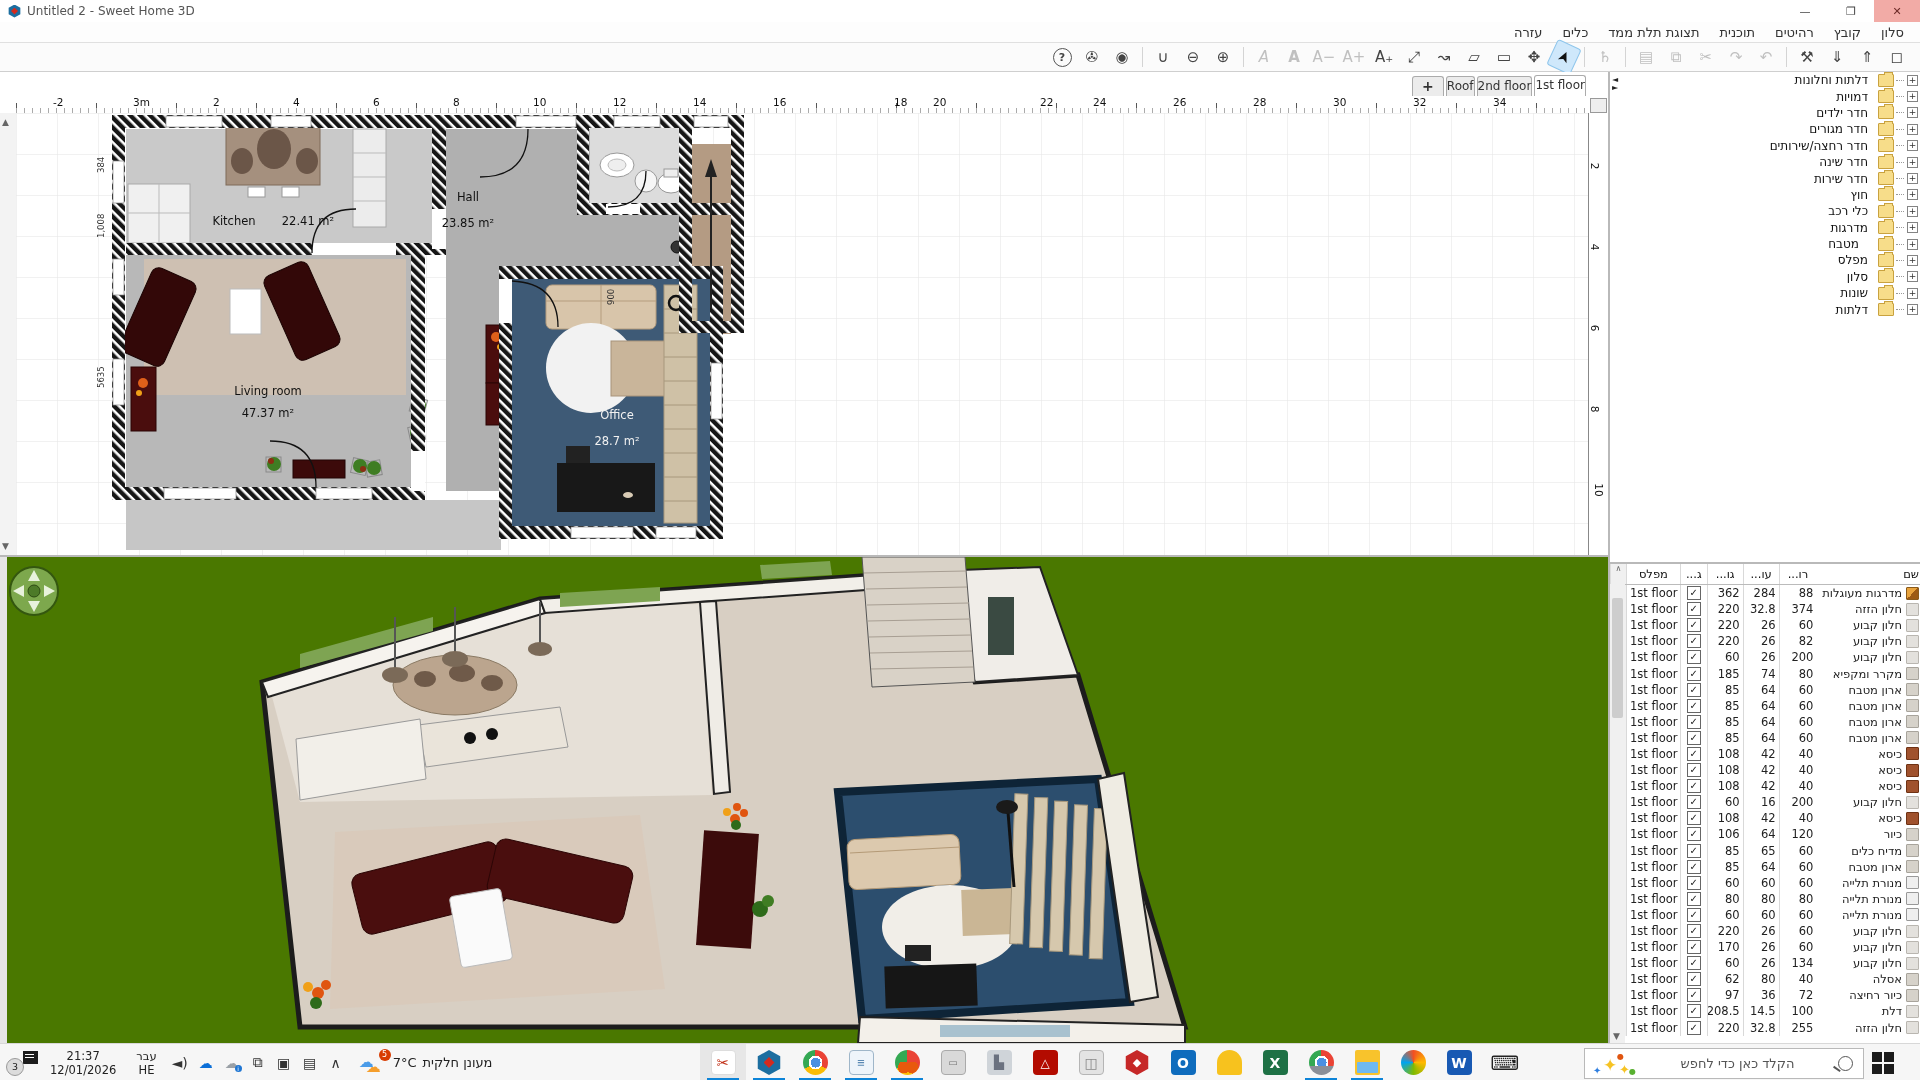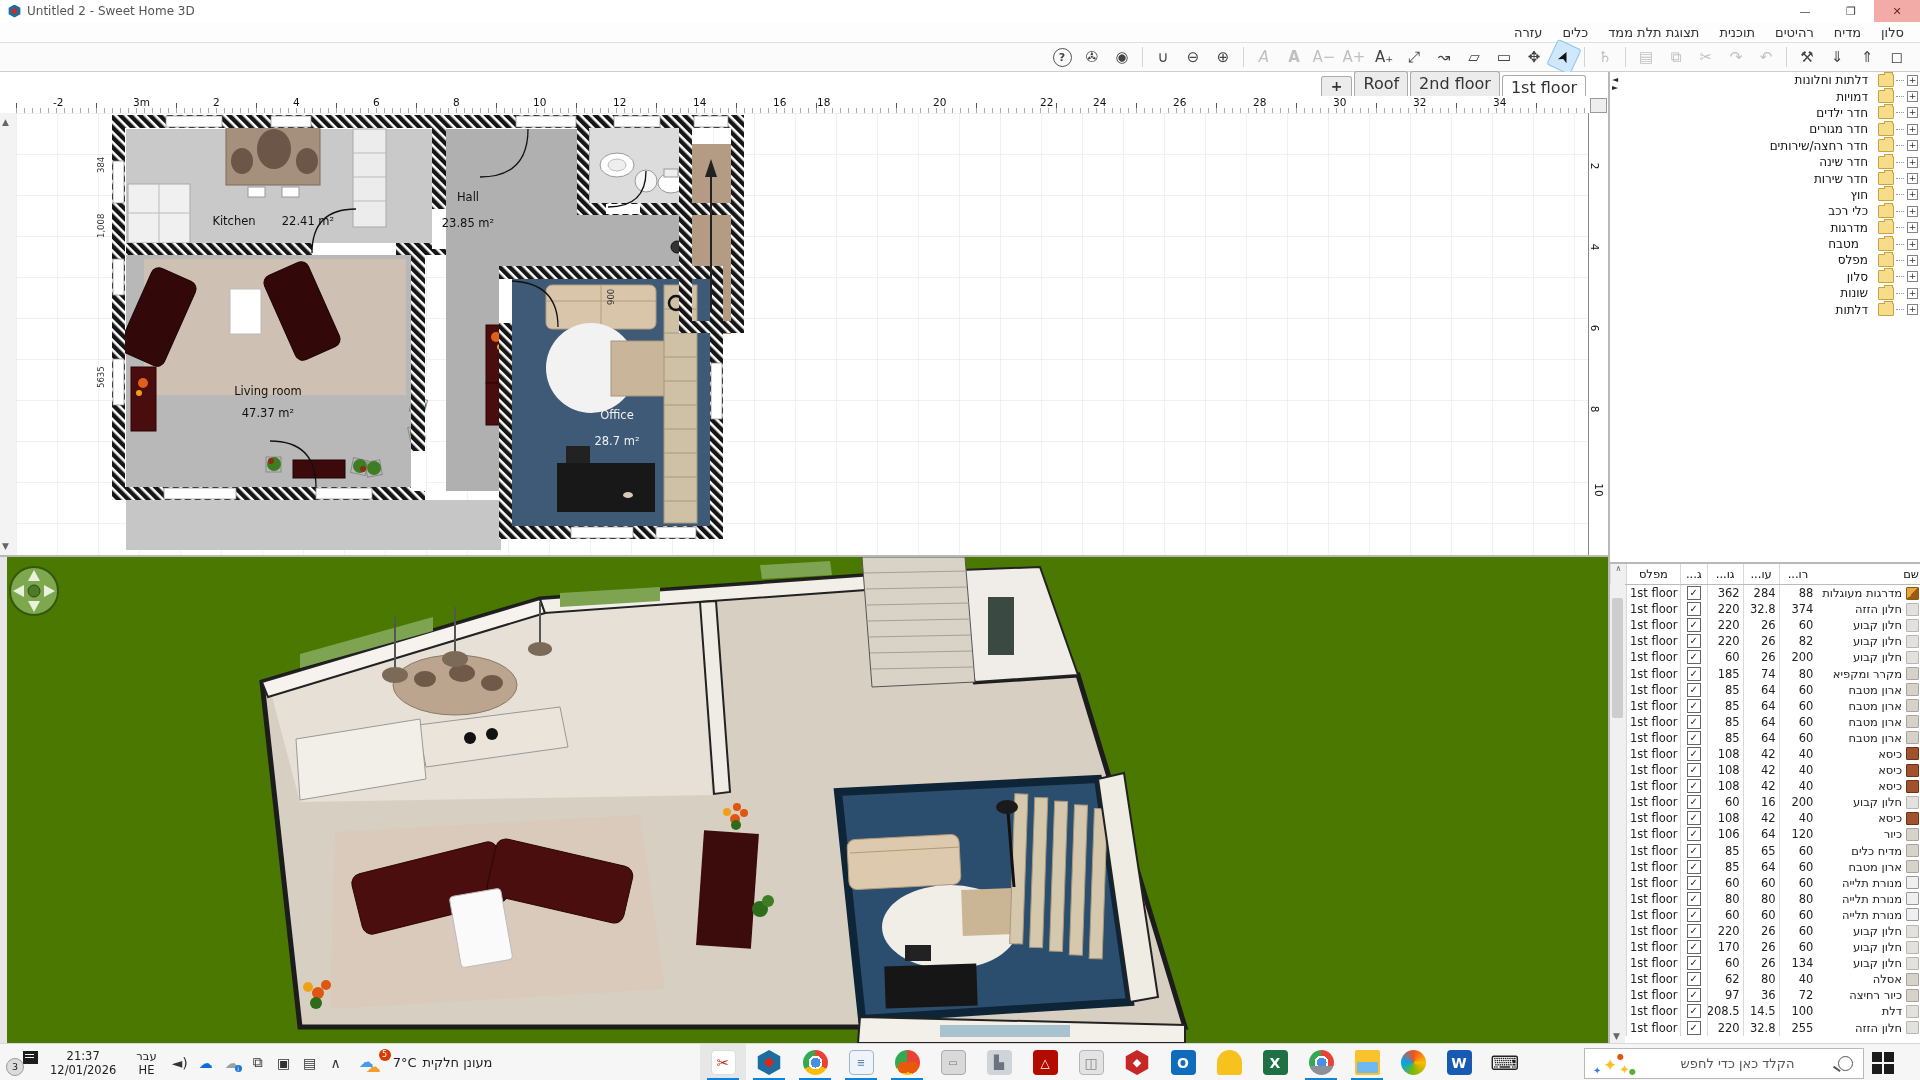--- a/index.html
+++ b/index.html
@@ -21,21 +21,21 @@
   .tbtn{width:26px;height:24px;margin:0 1px;display:flex;align-items:center;justify-content:center;font-size:15px;color:#444;border:1px solid transparent;border-radius:3px;}
   .tbtn.disabled{color:#c0c0c0;}
   .tbtn.selected{background:#cfe8fb;border-color:#8fc6ec;}
   .tbtn.italic{font-style:italic;}
   .tbtn.bold{font-weight:bold;}
   .tsep{width:1px;height:20px;background:#d4d4d4;margin:0 5px;}
   .help-circ{width:17px;height:17px;border:1.5px solid #555;border-radius:50%;display:flex;align-items:center;justify-content:center;font-size:11px;font-weight:bold;}
   
   #plan-panel{position:absolute;left:0;top:72px;width:1608px;height:483px;background:#fff;border-bottom:2px solid #b9b9b9;}
   #floor-tabs{position:absolute;right:22px;top:2px;height:22px;display:flex;align-items:flex-end;}
-  .ftab{border:1px solid #ababab;border-bottom:none;background:#ececec;padding:2px 8px 3px;font-size:16px;margin-left:2px;border-radius:3px 3px 0 0;color:#333;}
+  .ftab{border:1px solid #ababab;border-bottom:none;background:#ececec;padding:2px 0 3px;font-size:12px;margin-left:2px;border-radius:3px 3px 0 0;color:#333;}
   .ftab.sel{background:#fff;font-weight:normal;height:15px;}
   .ftab.addt{font-weight:bold;font-size:14px;padding:1px 9px 2px;}
   #ruler-top{position:absolute;left:16px;top:24px;width:1572px;height:17px;background:#fff;border-bottom:1px solid #888;
     background-image:repeating-linear-gradient(to right,#aaa 0 1px,transparent 1px 8px),repeating-linear-gradient(to right,#555 0 1px,transparent 1px 80px);
     background-size:100% 5px,100% 10px;background-position:left bottom,left bottom;background-repeat:repeat-x;}
   #ruler-top span{position:absolute;top:0;font-size:10.5px;color:#111;}
   #ruler-right{position:absolute;left:1588px;top:41px;width:19px;height:442px;background:#fff;border-left:1px solid #888;}
   #ruler-right span{position:absolute;left:3px;font-size:10.5px;color:#111;transform:rotate(90deg);}
   #plan-corner{position:absolute;left:1590px;top:26px;width:15px;height:13px;border:1px solid #999;background:#eee;}
   #plan-lock{position:absolute;left:1592px;top:48px;width:12px;height:9px;background:#e9e9e9;border:1px solid #555;}
@@ -138,21 +138,21 @@
     <div id="win-title">Untitled 2 - Sweet Home 3D</div>
     <div id="win-controls">
       <div class="wbtn">—</div>
       <div class="wbtn">❐</div>
       <div class="wbtn close">✕</div>
     </div>
   </div>
 
   <div id="menubar" dir="rtl">
       <div class="menu">סלון</div>
-      <div class="menu">מדיח</div>
+      <div class="menu">קובץ</div>
       <div class="menu">רהיטים</div>
       <div class="menu">תוכנית</div>
       <div class="menu">תצוגת תלת ממד</div>
       <div class="menu">כלים</div>
       <div class="menu">עזרה</div>
     </div>
 
   <div id="toolbar">
       <div class="tbtn">
         <span class="help-circ">?</span>
@@ -203,21 +203,21 @@
         <span style="left: 37px;">-2</span>
         <span style="left: 117px;">3m</span>
         <span style="left: 197px;">2</span>
         <span style="left: 277px;">4</span>
         <span style="left: 357px;">6</span>
         <span style="left: 437px;">8</span>
         <span style="left: 517px;">10</span>
         <span style="left: 597px;">12</span>
         <span style="left: 677px;">14</span>
         <span style="left: 757px;">16</span>
-        <span style="left: 801px;">18</span>
+        <span style="left: 878px;">18</span>
         <span style="left: 917px;">20</span>
         <span style="left: 1024px;">22</span>
         <span style="left: 1077px;">24</span>
         <span style="left: 1157px;">26</span>
         <span style="left: 1237px;">28</span>
         <span style="left: 1317px;">30</span>
         <span style="left: 1397px;">32</span>
         <span style="left: 1477px;">34</span>
       </div>
     <div id="ruler-right">

